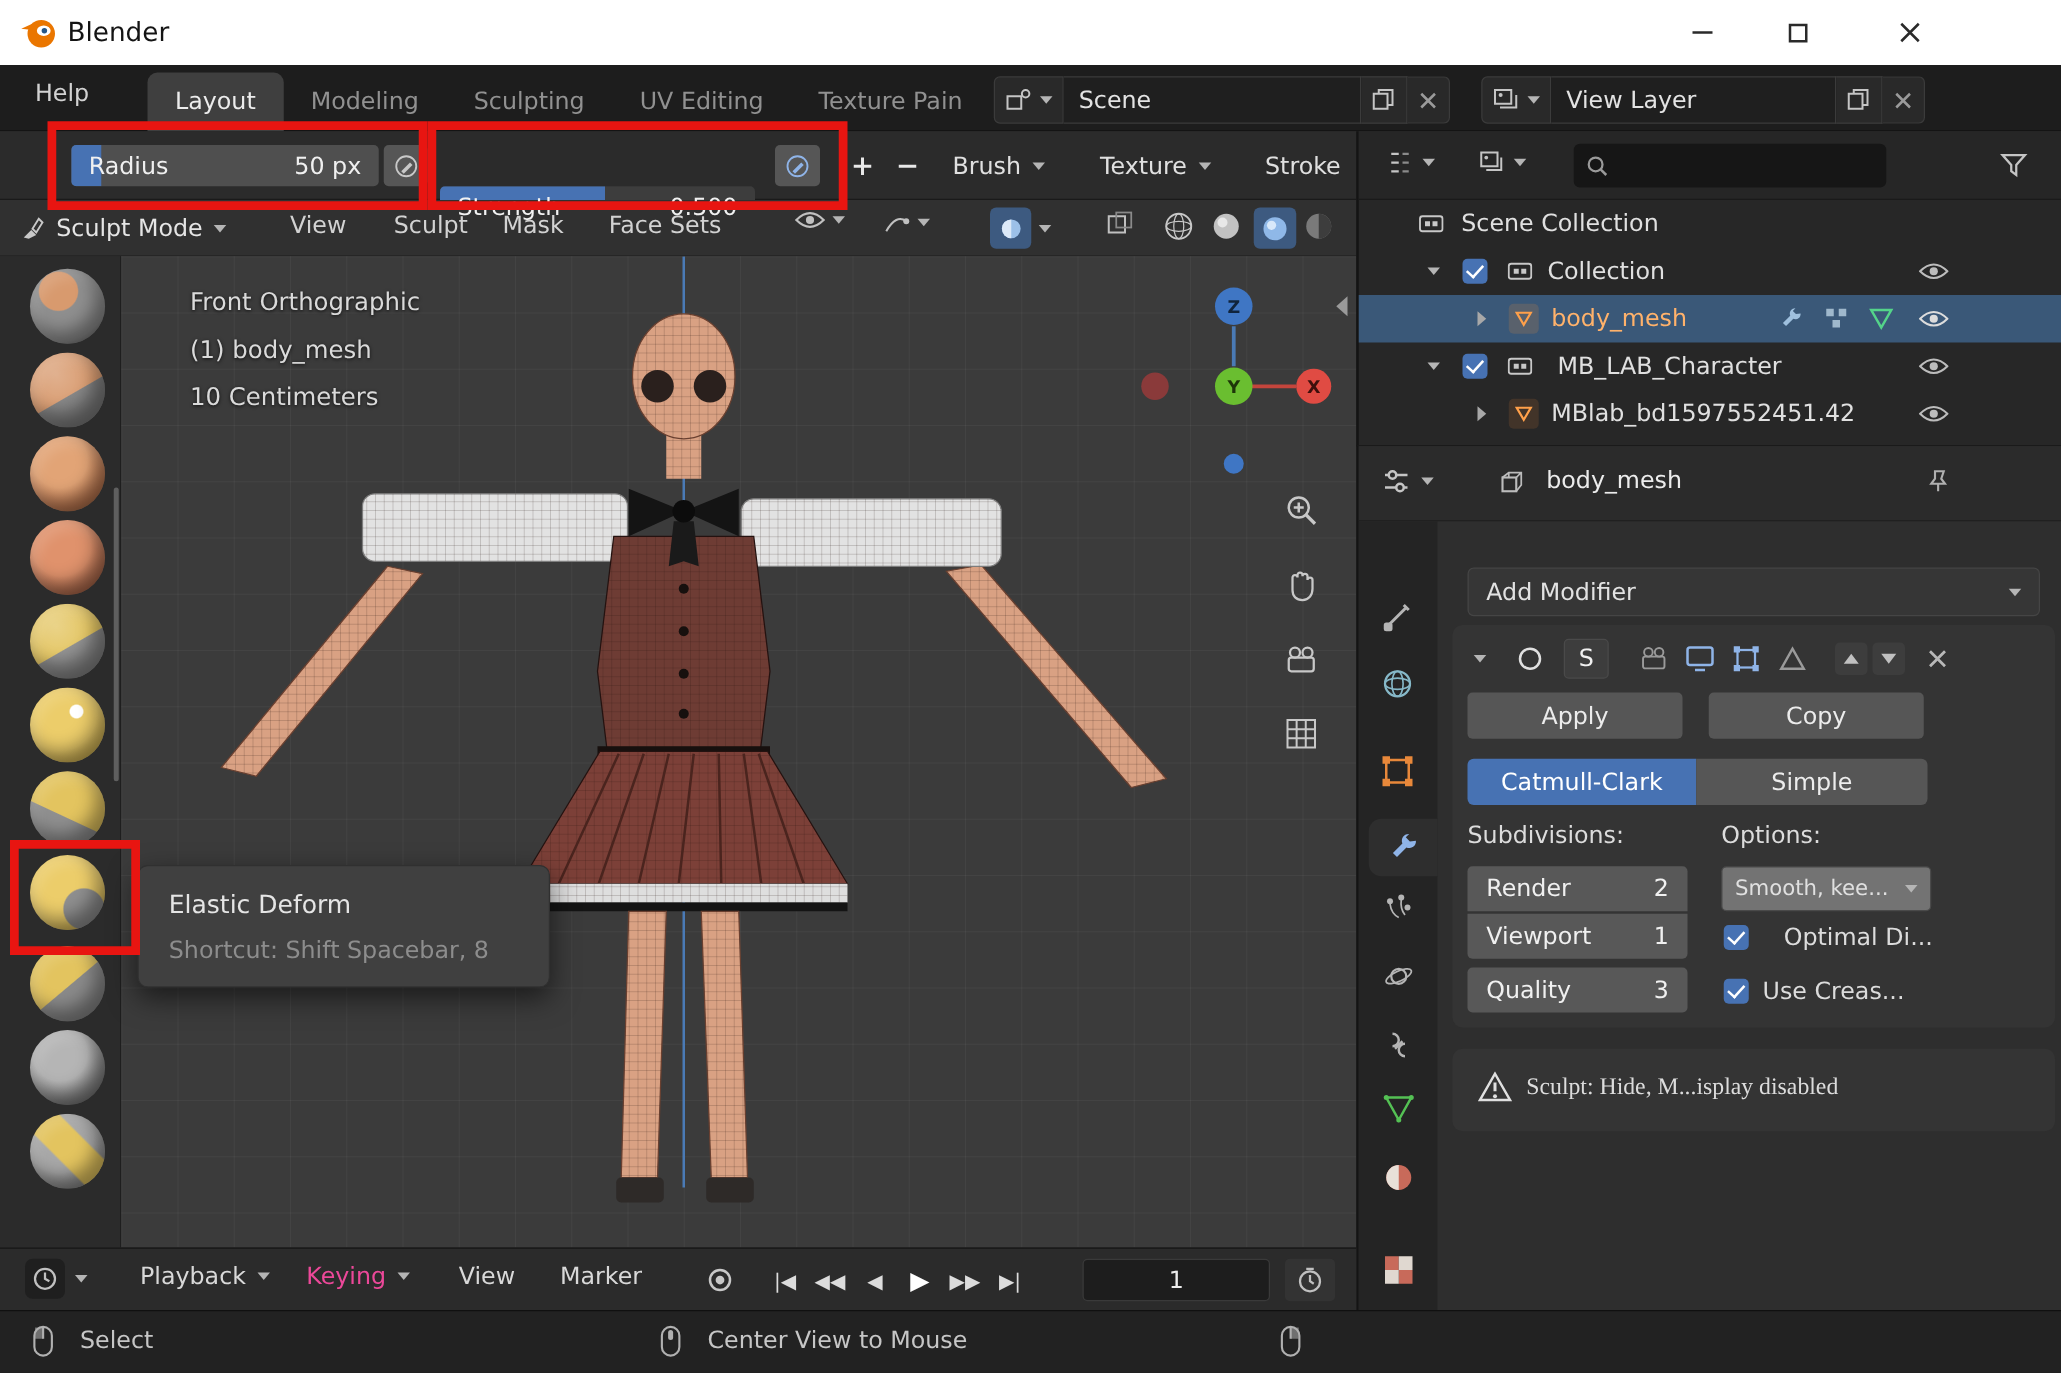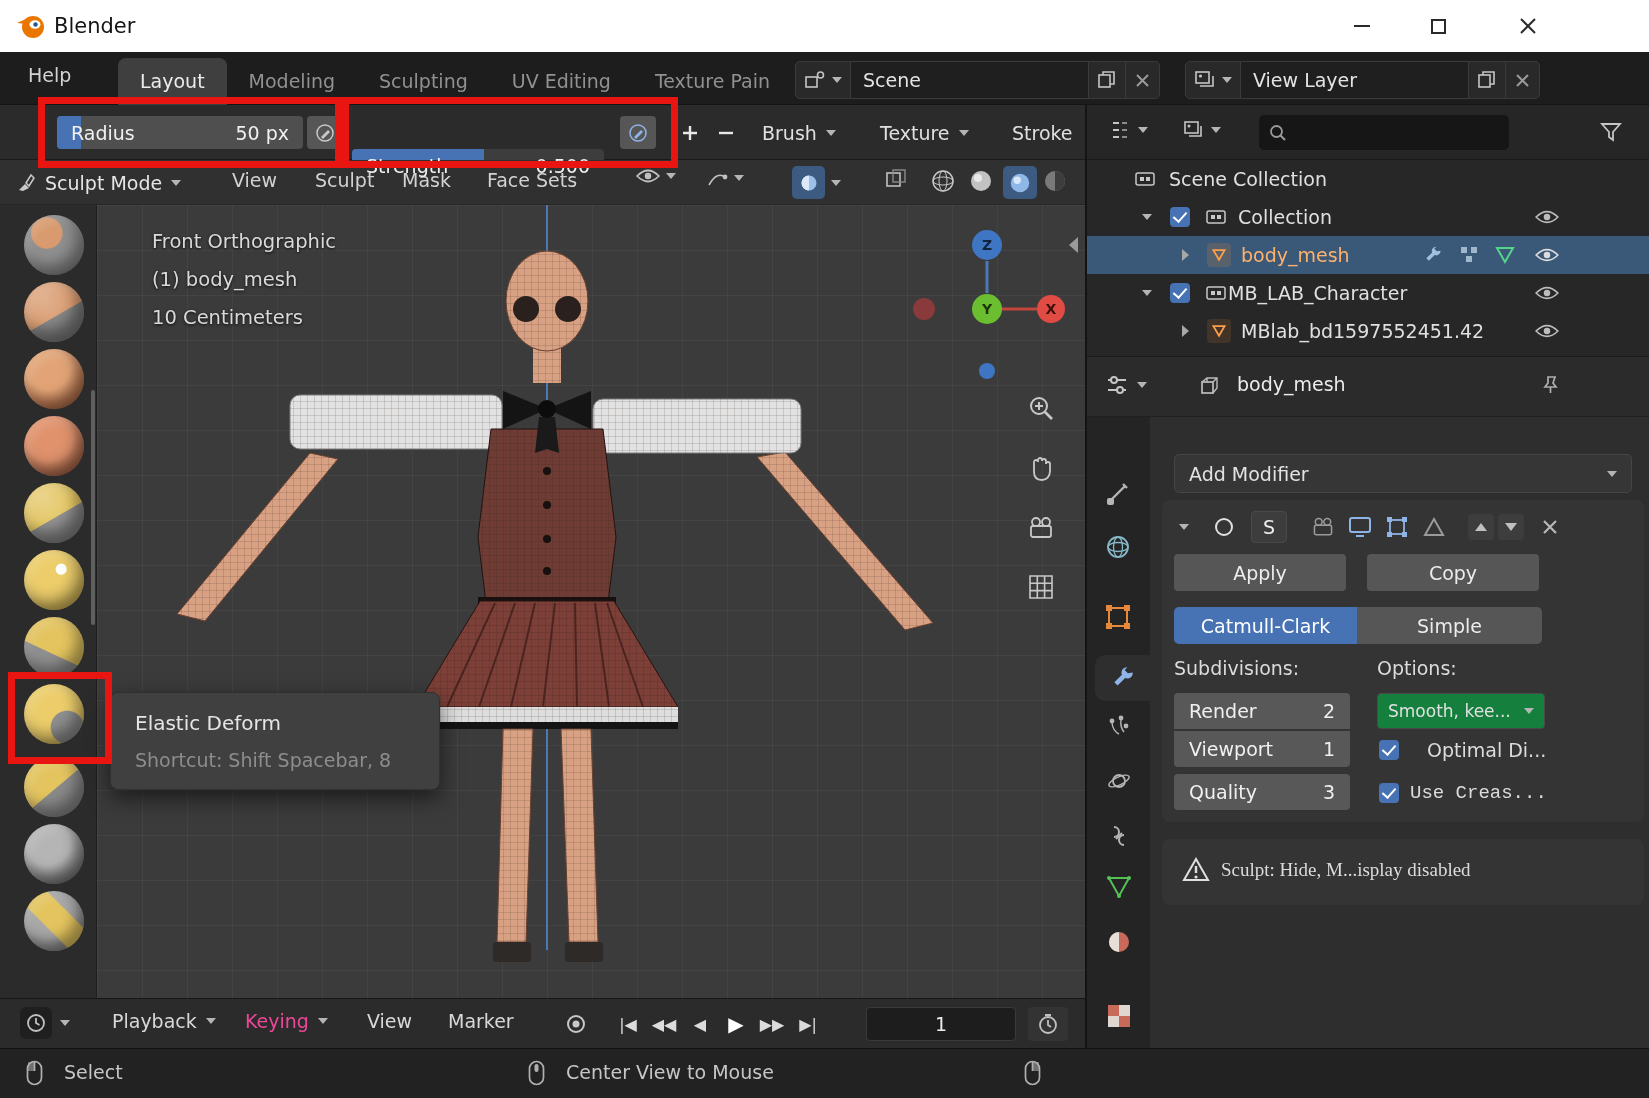--- a/index.html
+++ b/index.html
@@ -514,21 +514,21 @@
     <div class="outrow" style="top:169px;">
       <span class="chev-down" style="margin-left:55px;"></span>
       <span class="checkbox" style="margin-left:18px;"></span>
       <span class="icon" style="margin-left:16px;">
         <svg width="20" height="18" viewBox="0 0 20 16">
           <rect x="1" y="2" width="18" height="12" rx="2" fill="none" stroke="#c8c8c8" stroke-width="1.5"></rect>
           <rect x="5" y="6" width="4" height="4" fill="#c8c8c8"></rect>
             <rect x="11" y="6" width="4" height="4" fill="#c8c8c8"></rect>
         </svg>
       </span>
-      <span style="margin-left:2px;color:#e0e0e0;">MB_LAB_Character</span>
+      <span style="margin-left:20px;color:#e0e0e0;">MB_LAB_Character</span>
       <span class="icon abs" style="left:448px;">
         <svg width="24" height="16" viewBox="0 0 22 14">
           <path d="M1 7 Q11 -3 21 7 Q11 17 1 7 Z" fill="none" stroke="#bcbcbc" stroke-width="1.5"></path>
             <circle cx="11" cy="7" r="3" fill="#bcbcbc"></circle>
         </svg>
       </span>
     </div>
     <div class="outrow" style="top:207px;">
       <span class="chev-right" style="margin-left:95px;"></span>
       <span class="icon" style="margin-left:18px;width:24px;height:24px;background:rgba(232,136,58,.14);border-radius:4px;">
@@ -727,29 +727,29 @@
     </div>
     <div class="abs vfield" style="left:87px;top:374px;width:176px;height:36px;border-radius:0 0 4px 4px;">
       <span>Viewport</span>
       <span>1</span>
     </div>
     <div class="abs vfield" style="left:87px;top:417px;width:176px;height:36px;border-radius:4px;">
       <span>Quality</span>
       <span>3</span>
     </div>
 
-    <div class="abs flex" style="left:290px;top:336px;width:168px;height:36px;background:#15803d;border:1px solid #4a4a4a;border-radius:4px;padding:0 10px;">
+    <div class="abs flex" style="left:290px;top:336px;width:168px;height:36px;background:#737373;border:1px solid #4a4a4a;border-radius:4px;padding:0 10px;">
       <span style="color:#e0e0e0;font-size:17px;white-space:nowrap;overflow:hidden;">Smooth, kee...</span>
       <span class="chev-down" style="margin-left:auto;flex:none;"></span>
     </div>
     <div class="abs flex" style="left:292px;top:382px;gap:28px;">
       <span class="checkbox"></span>
       <span style="color:#dcdcdc;">Optimal Di...</span>
     </div>
-    <div class="abs flex" style="left:292px;top:425px;gap:11px;font-family:Liberation Mono, monospace;">
+    <div class="abs flex" style="left:292px;top:425px;gap:11px;">
       <span class="checkbox"></span>
       <span style="color:#dcdcdc;">Use Creas...</span>
     </div>
 
     <div class="abs" style="left:75px;top:482px;width:482px;height:66px;background:#343434;border-radius:8px;"></div>
     <span class="abs icon" style="left:95px;top:500px;">
       <svg width="28" height="26" viewBox="0 0 28 26">
         <path d="M14 2 L26 23 H2 Z" fill="none" stroke="#e0e0e0" stroke-width="2"></path>
         <line x1="14" y1="9" x2="14" y2="16" stroke="#e0e0e0" stroke-width="2.4"></line>
         <circle cx="14" cy="20" r="1.6" fill="#e0e0e0"></circle>

